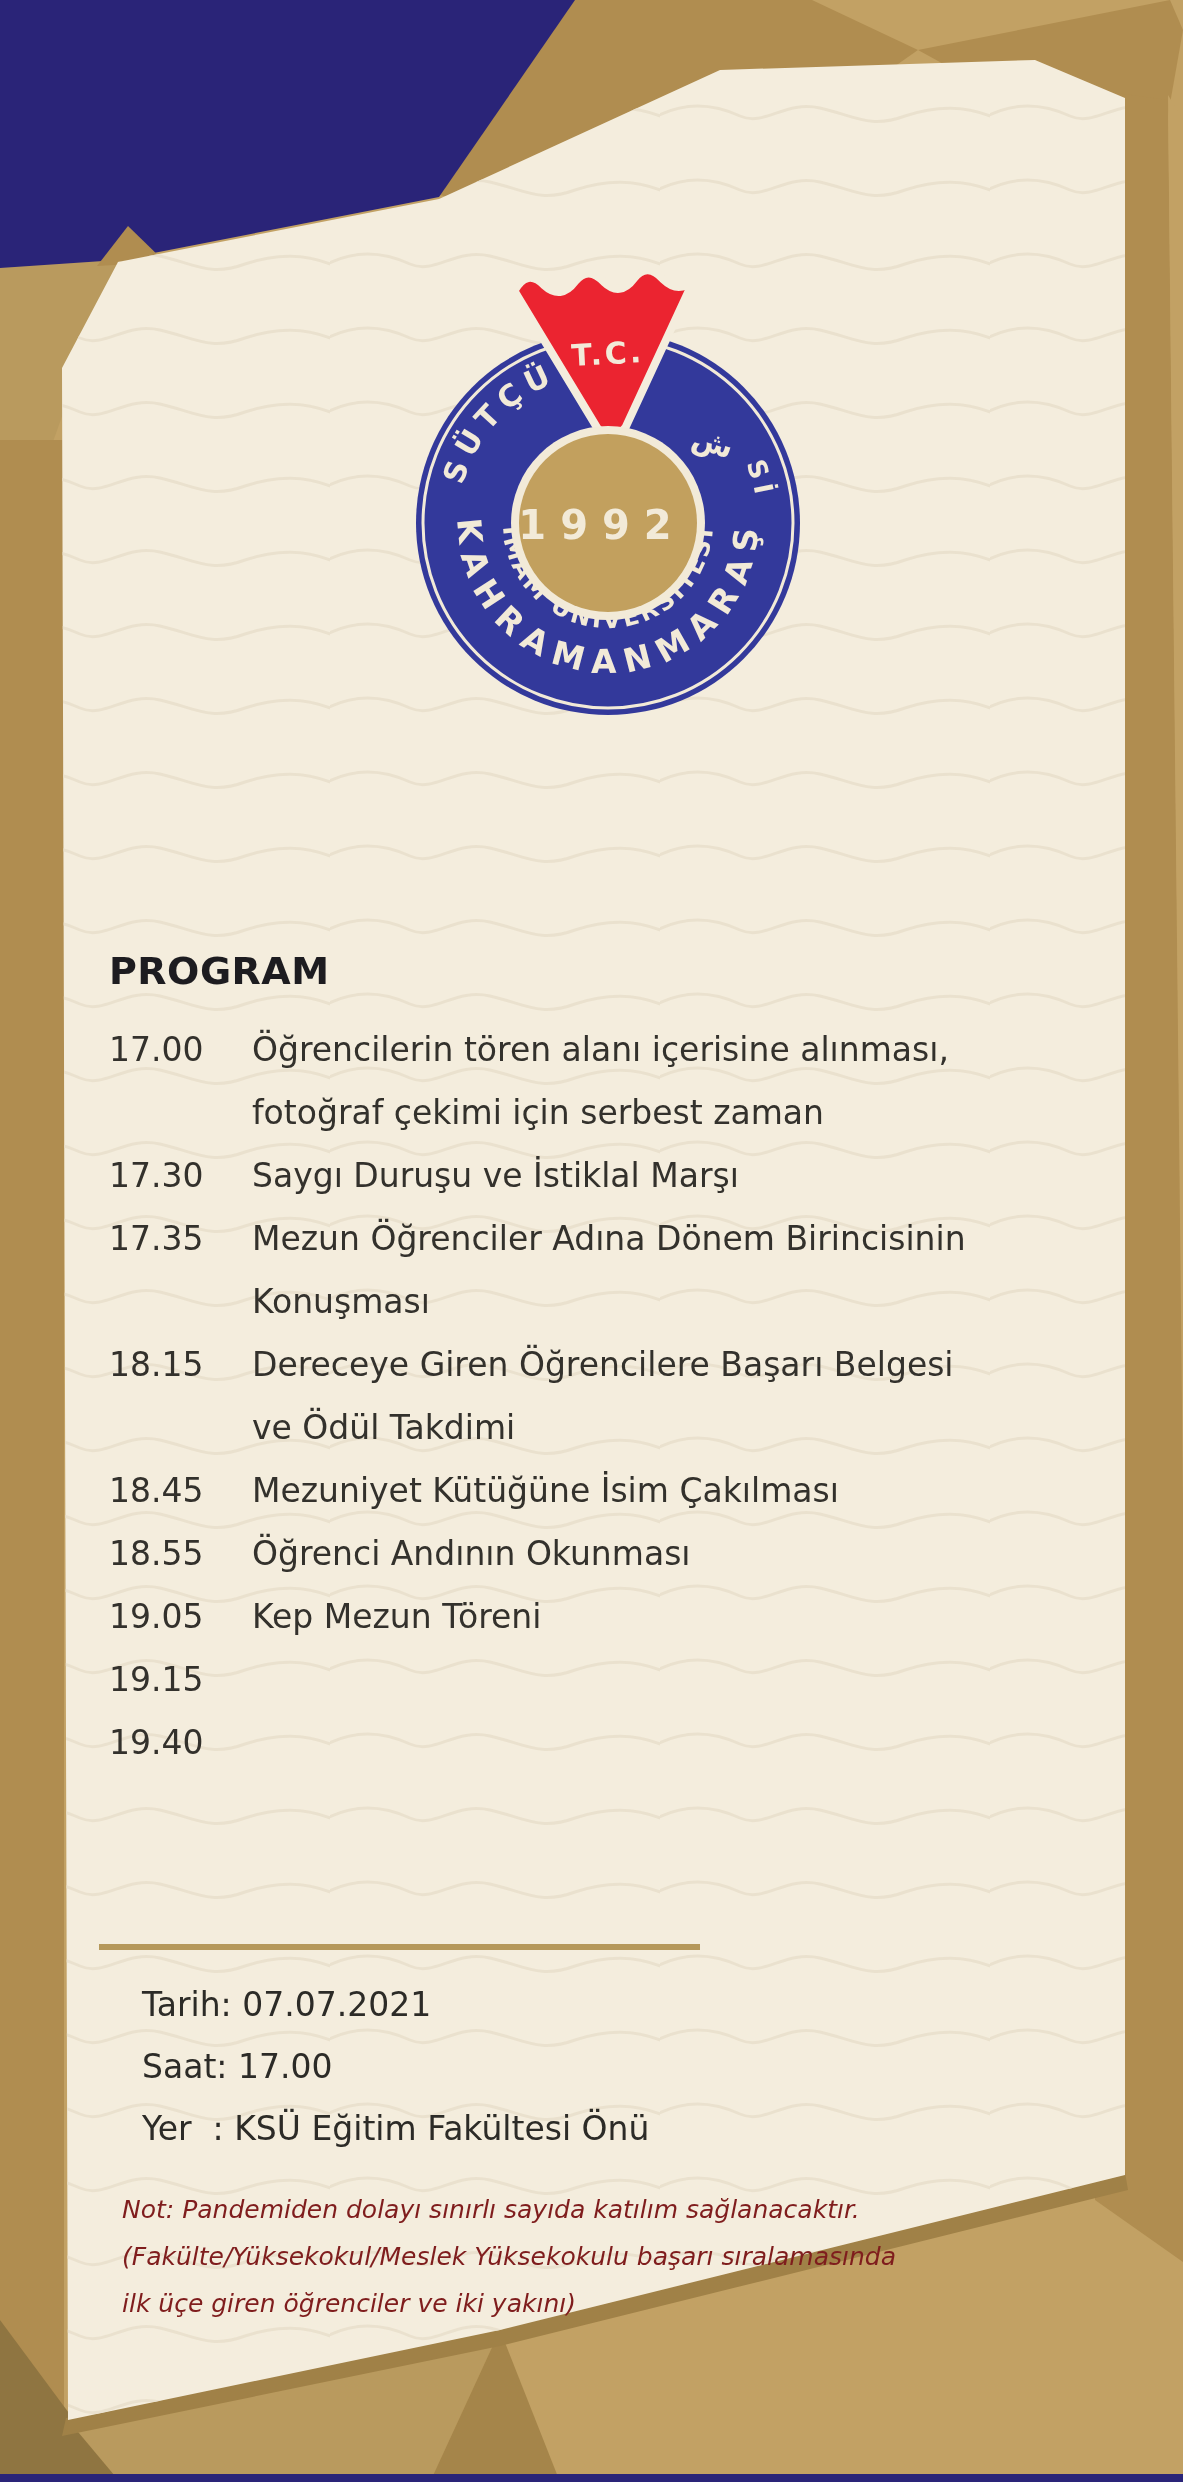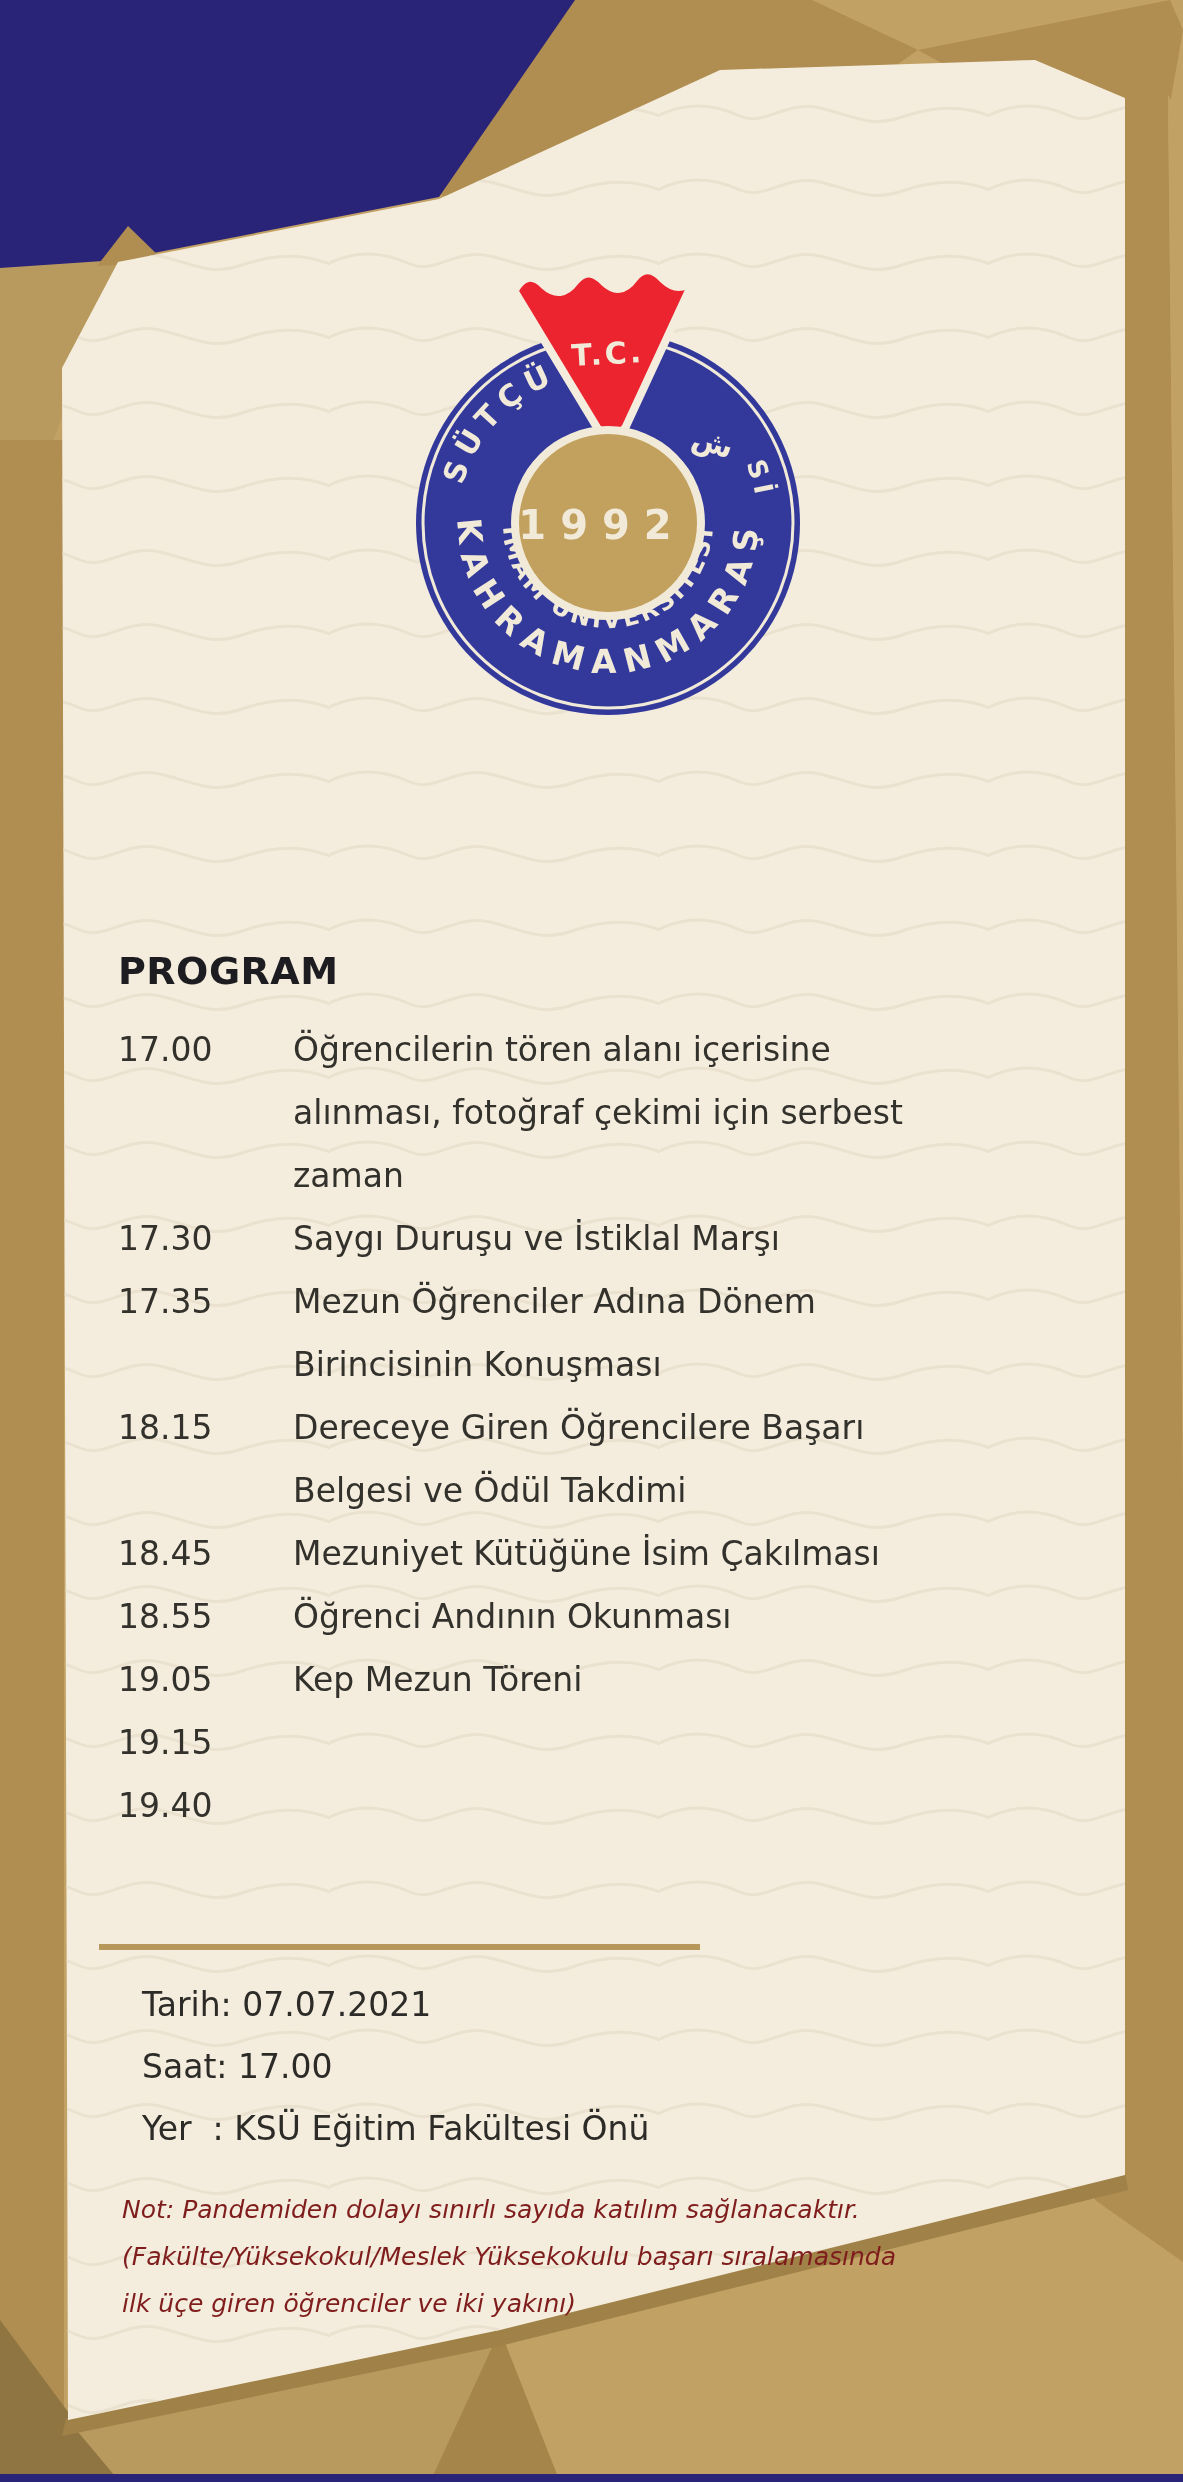--- a/index.html
+++ b/index.html
@@ -2,24 +2,24 @@
 <html><head>
 <meta charset="utf-8">
 <style>
   html,body{margin:0;padding:0;background:#6b6b6b;}
   .canvas{position:relative;width:1183px;height:2482px;overflow:hidden;
           font-family:"DejaVu Sans",sans-serif;background:#c2a164;}
   .bg-art{position:absolute;left:0;top:0;width:1183px;height:2482px;display:block;}
   .logo-svg{position:absolute;left:398px;top:258px;width:420px;height:470px;display:block;}
   .logo-svg text{font-family:"DejaVu Sans",sans-serif;font-weight:bold;fill:#f2ead8;}
 
-  .program-block{position:absolute;left:118px;top:948px;width:890px;}
+  .program-block{position:absolute;left:109px;top:948px;width:890px;}
   .program-heading{font-size:38px;font-weight:700;color:#1d1c20;letter-spacing:.5px;
                    margin:0 0 24px 0;line-height:46px;}
-  .prow{display:grid;grid-template-columns:143px 1fr;gap:32px;}
+  .prow{display:grid;grid-template-columns:143px 1fr;}
   .prow .cell{font-size:33px;line-height:63px;color:#33312c;}
   .prow .act{padding-right:20px;}
 
   .divider{position:absolute;left:99px;top:1944px;width:601px;height:6px;background:#b5985a;}
 
   .info-block{position:absolute;left:122px;top:1974px;}
   .info-line{font-size:33px;line-height:62px;color:#2c2b27;white-space:pre-wrap;margin-left:20px;}
 
   .note-block{position:absolute;left:122px;top:2186px;width:920px;
               font-size:25px;line-height:47px;font-style:italic;color:#7f1d1d;

